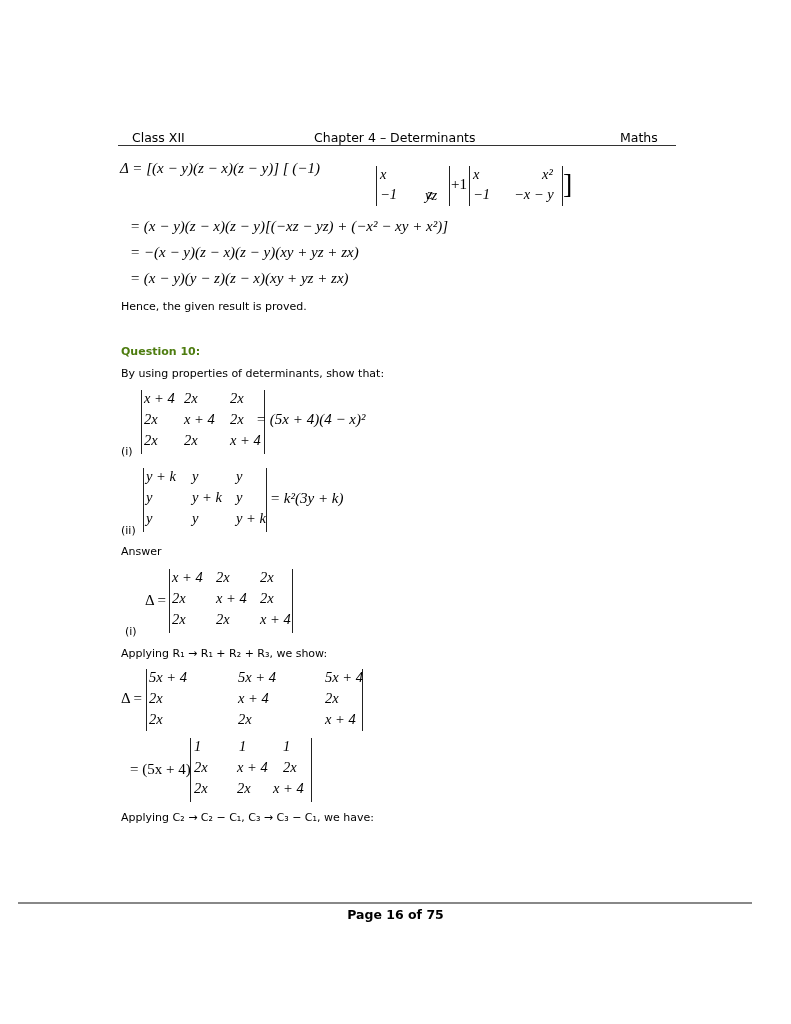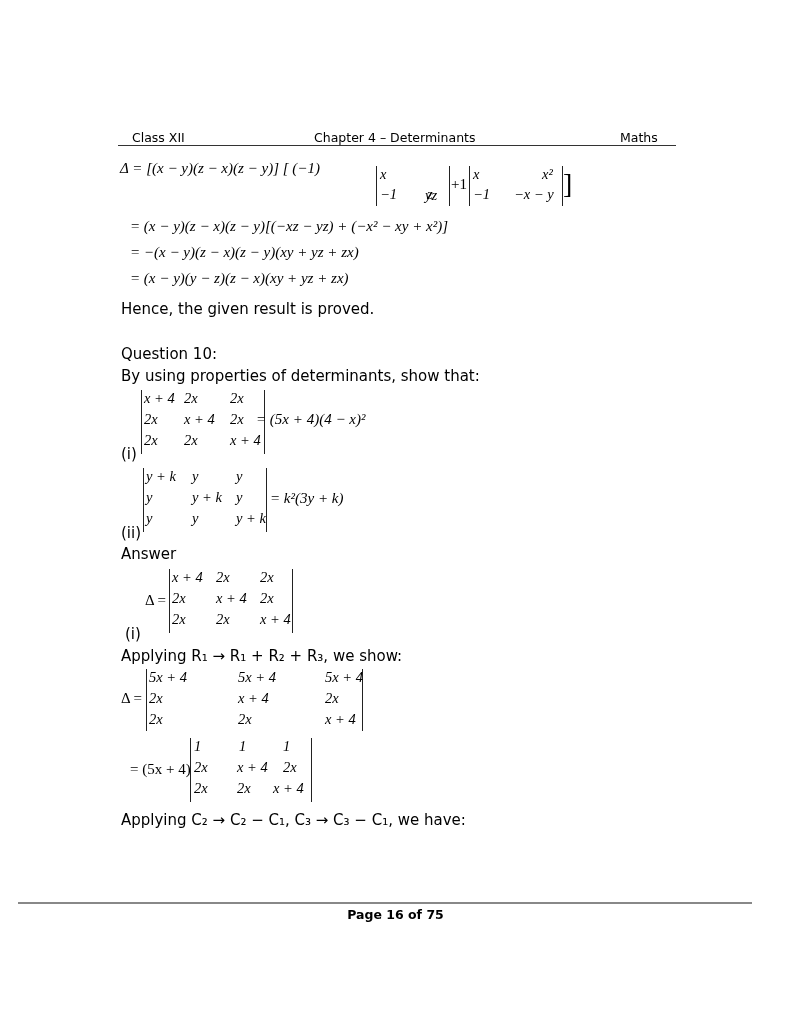--- a/index.html
+++ b/index.html
@@ -1,22 +1,22 @@
 <!DOCTYPE html>
 <html><head>
 <meta charset="utf-8">
 <style>
   html, body { margin:0; padding:0; background:#ffffff; }
   body { width:791px; height:1024px; position:relative; overflow:hidden; color:#000; }
-  .sans { font-family: "DejaVu Sans", sans-serif; font-size:15px; }
+  .sans { font-family: "DejaVu Sans", sans-serif; font-size:11px; }
   .math { font-family: "Liberation Serif", "DejaVu Serif", serif; font-size:15px; font-style:italic; }
   .hdr { position:absolute; top:130px; font-size:12.5px; }
   .hdr-line { position:absolute; left:118px; top:145px; width:558px; height:1px; background:#333; }
   .abs { position:absolute; }
-  .q { color:#000000; font-weight:normal; }
+  .q { color:#4d7c0f; font-weight:bold; }
   .det { position:absolute; border-left:1px solid #222; border-right:1px solid #222; }
   .cell { position:absolute; font-family:"Liberation Serif", serif; font-style:italic; font-size:14.5px; white-space:nowrap; }
   .bigbr { font-family:"Liberation Serif", serif; font-style:normal; }
   .foot-line { position:absolute; left:18px; top:902px; width:734px; height:1.5px; background:#888; }
   .foot { position:absolute; top:907px; left:0; width:791px; text-align:center; font-weight:bold; font-size:12.5px; }
 </style>
 </head>
 <body>
 
 <div class="hdr sans" style="left:132px;">Class XII</div>

